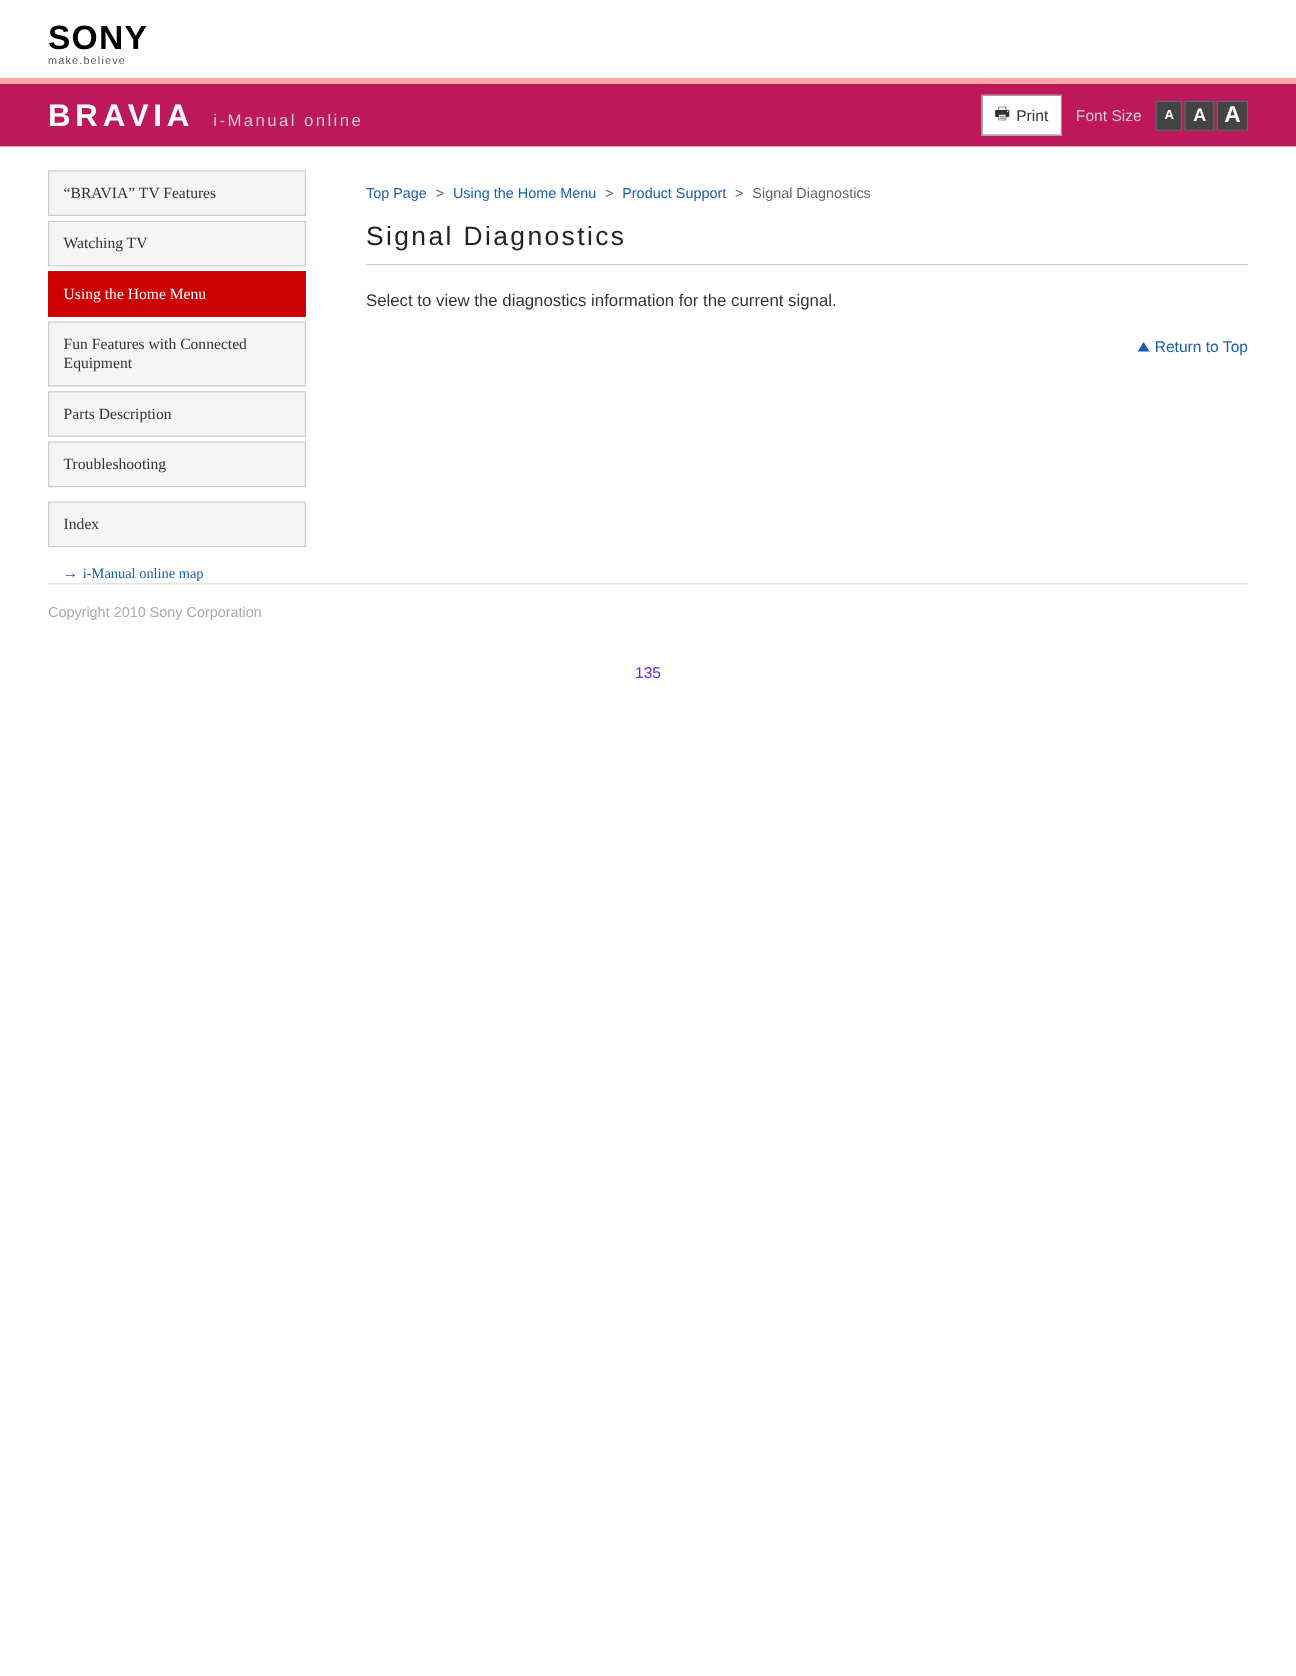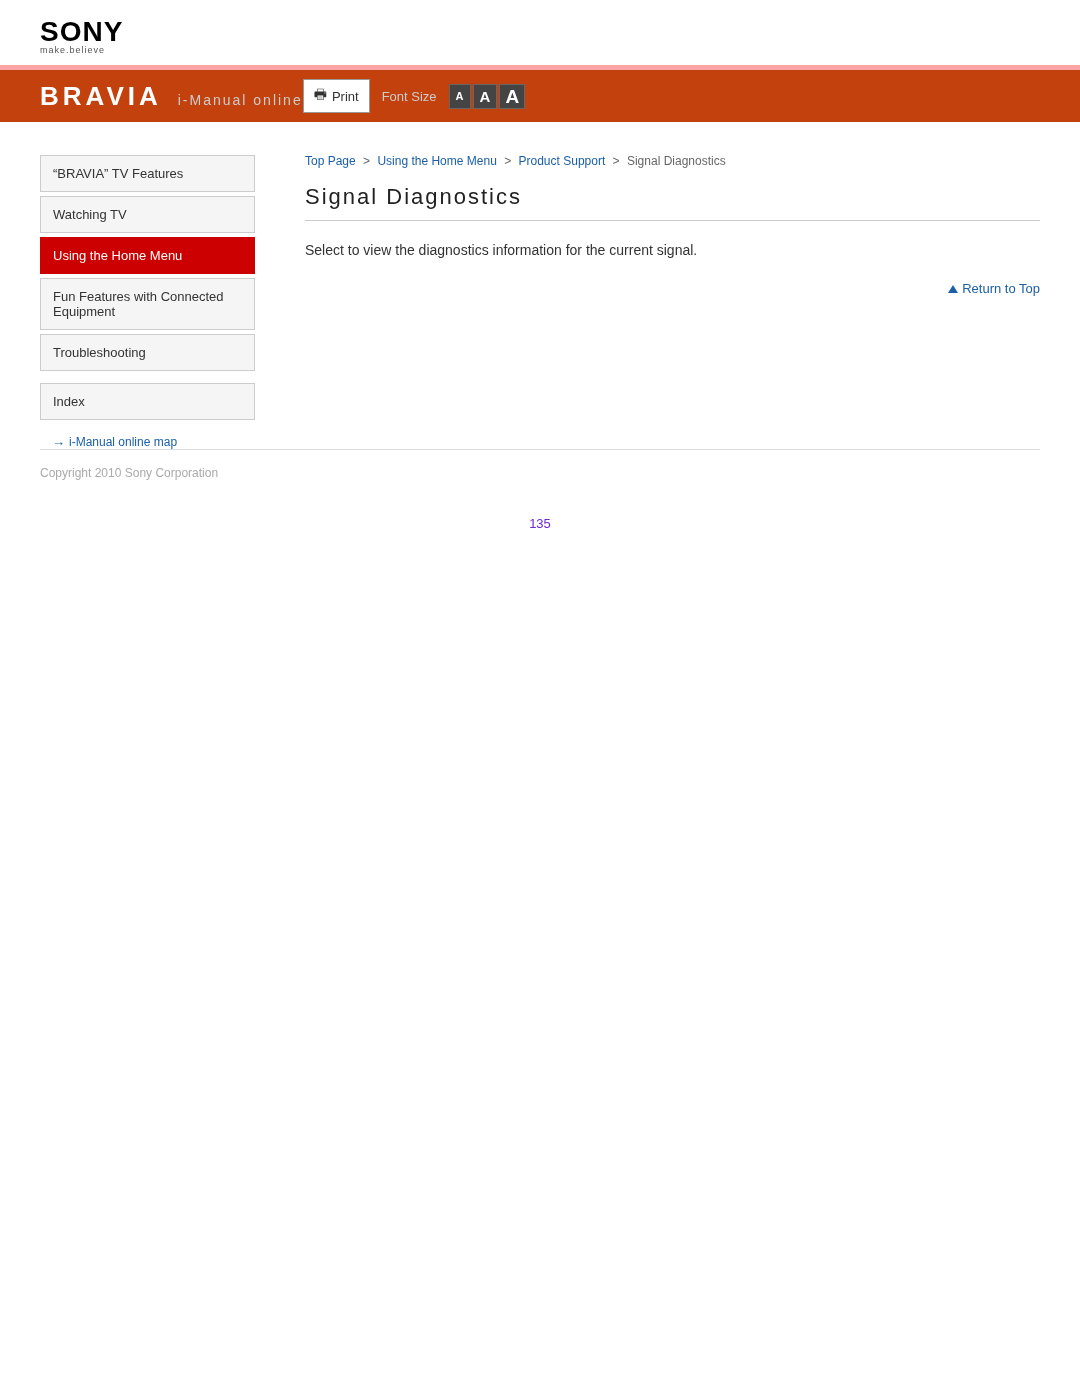--- a/index.html
+++ b/index.html
@@ -30,25 +30,25 @@
       font-family: 'Arial Black', Arial, sans-serif;
     }
     .sony-logo .tagline {
       font-size: 9px;
       color: #555;
       letter-spacing: 1px;
     }
 
     
     .imanual-bar {
-      background: #c2410c;
+      background: #be185d;
       color: #fff;
       display: flex;
       align-items: center;
-      justify-content: flex-start;
+      justify-content: space-between;
       padding: 0 40px;
       height: 52px;
     }
     .imanual-bar .brand-section {
       display: flex;
       align-items: baseline;
       gap: 16px;
     }
     .bravia-logo {
       font-size: 26px;
@@ -102,22 +102,23 @@
     .main-layout {
       display: flex;
       padding: 0 40px;
       gap: 0;
     }
 
     
     .sidebar {
       width: 235px;
       flex-shrink: 0;
-      padding-top: 33px;
+      padding-top: 20px;
       padding-right: 20px;
+      font-family: Liberation Serif, serif;
     }
     .sidebar-item {
       display: block;
       padding: 10px 12px;
       border: 1px solid #ccc;
       margin-bottom: 4px;
       font-size: 13px;
       color: #333;
       cursor: pointer;
       background: #f5f5f5;
@@ -261,20 +262,21 @@
   </div>
 </div>
 
 <div class="main-layout">
 
   <div class="sidebar">
     <a class="sidebar-item">“BRAVIA” TV Features</a>
     <a class="sidebar-item">Watching TV</a>
     <a class="sidebar-item active">Using the Home Menu</a>
     <a class="sidebar-item">Fun Features with Connected Equipment</a>
+    <a class="sidebar-item">Parts Description</a>
     <a class="sidebar-item">Troubleshooting</a>
     <div class="sidebar-divider"></div>
     <a class="sidebar-item">Index</a>
     <a class="sidebar-map-link">
       <span class="arrow-icon">→</span>
       <span>i-Manual online map</span>
     </a>
   </div>
 
   <div class="content">

